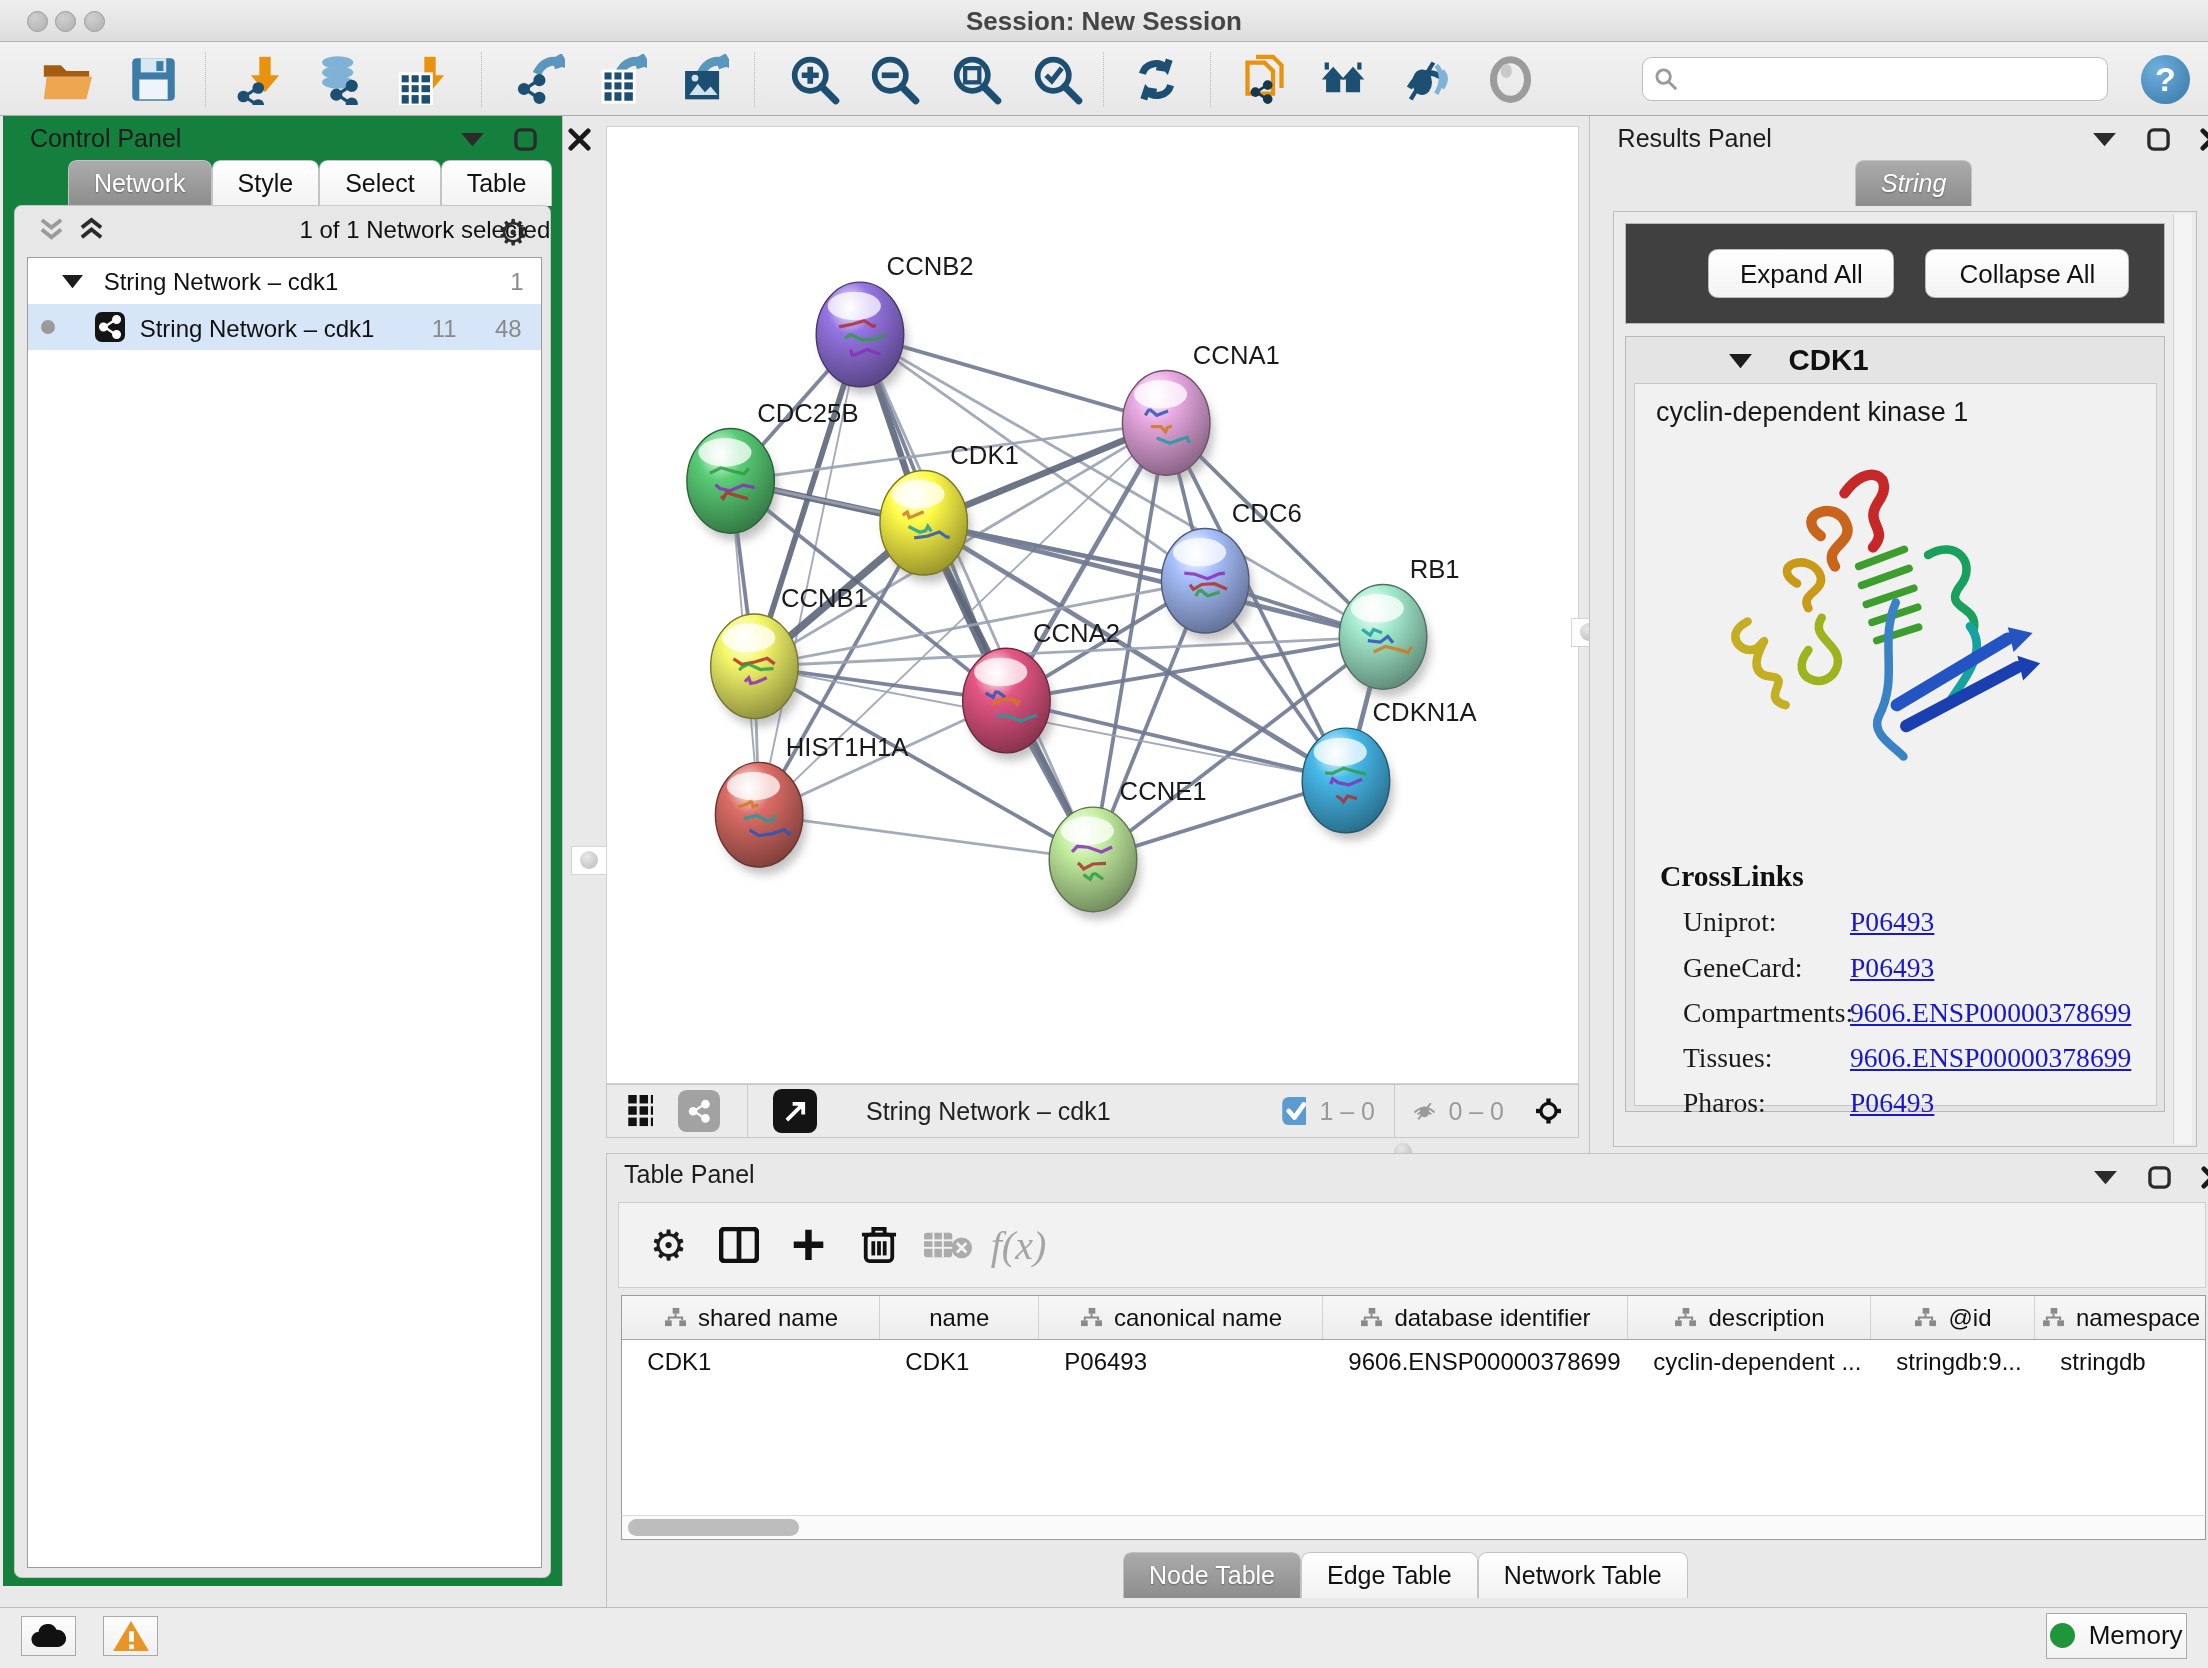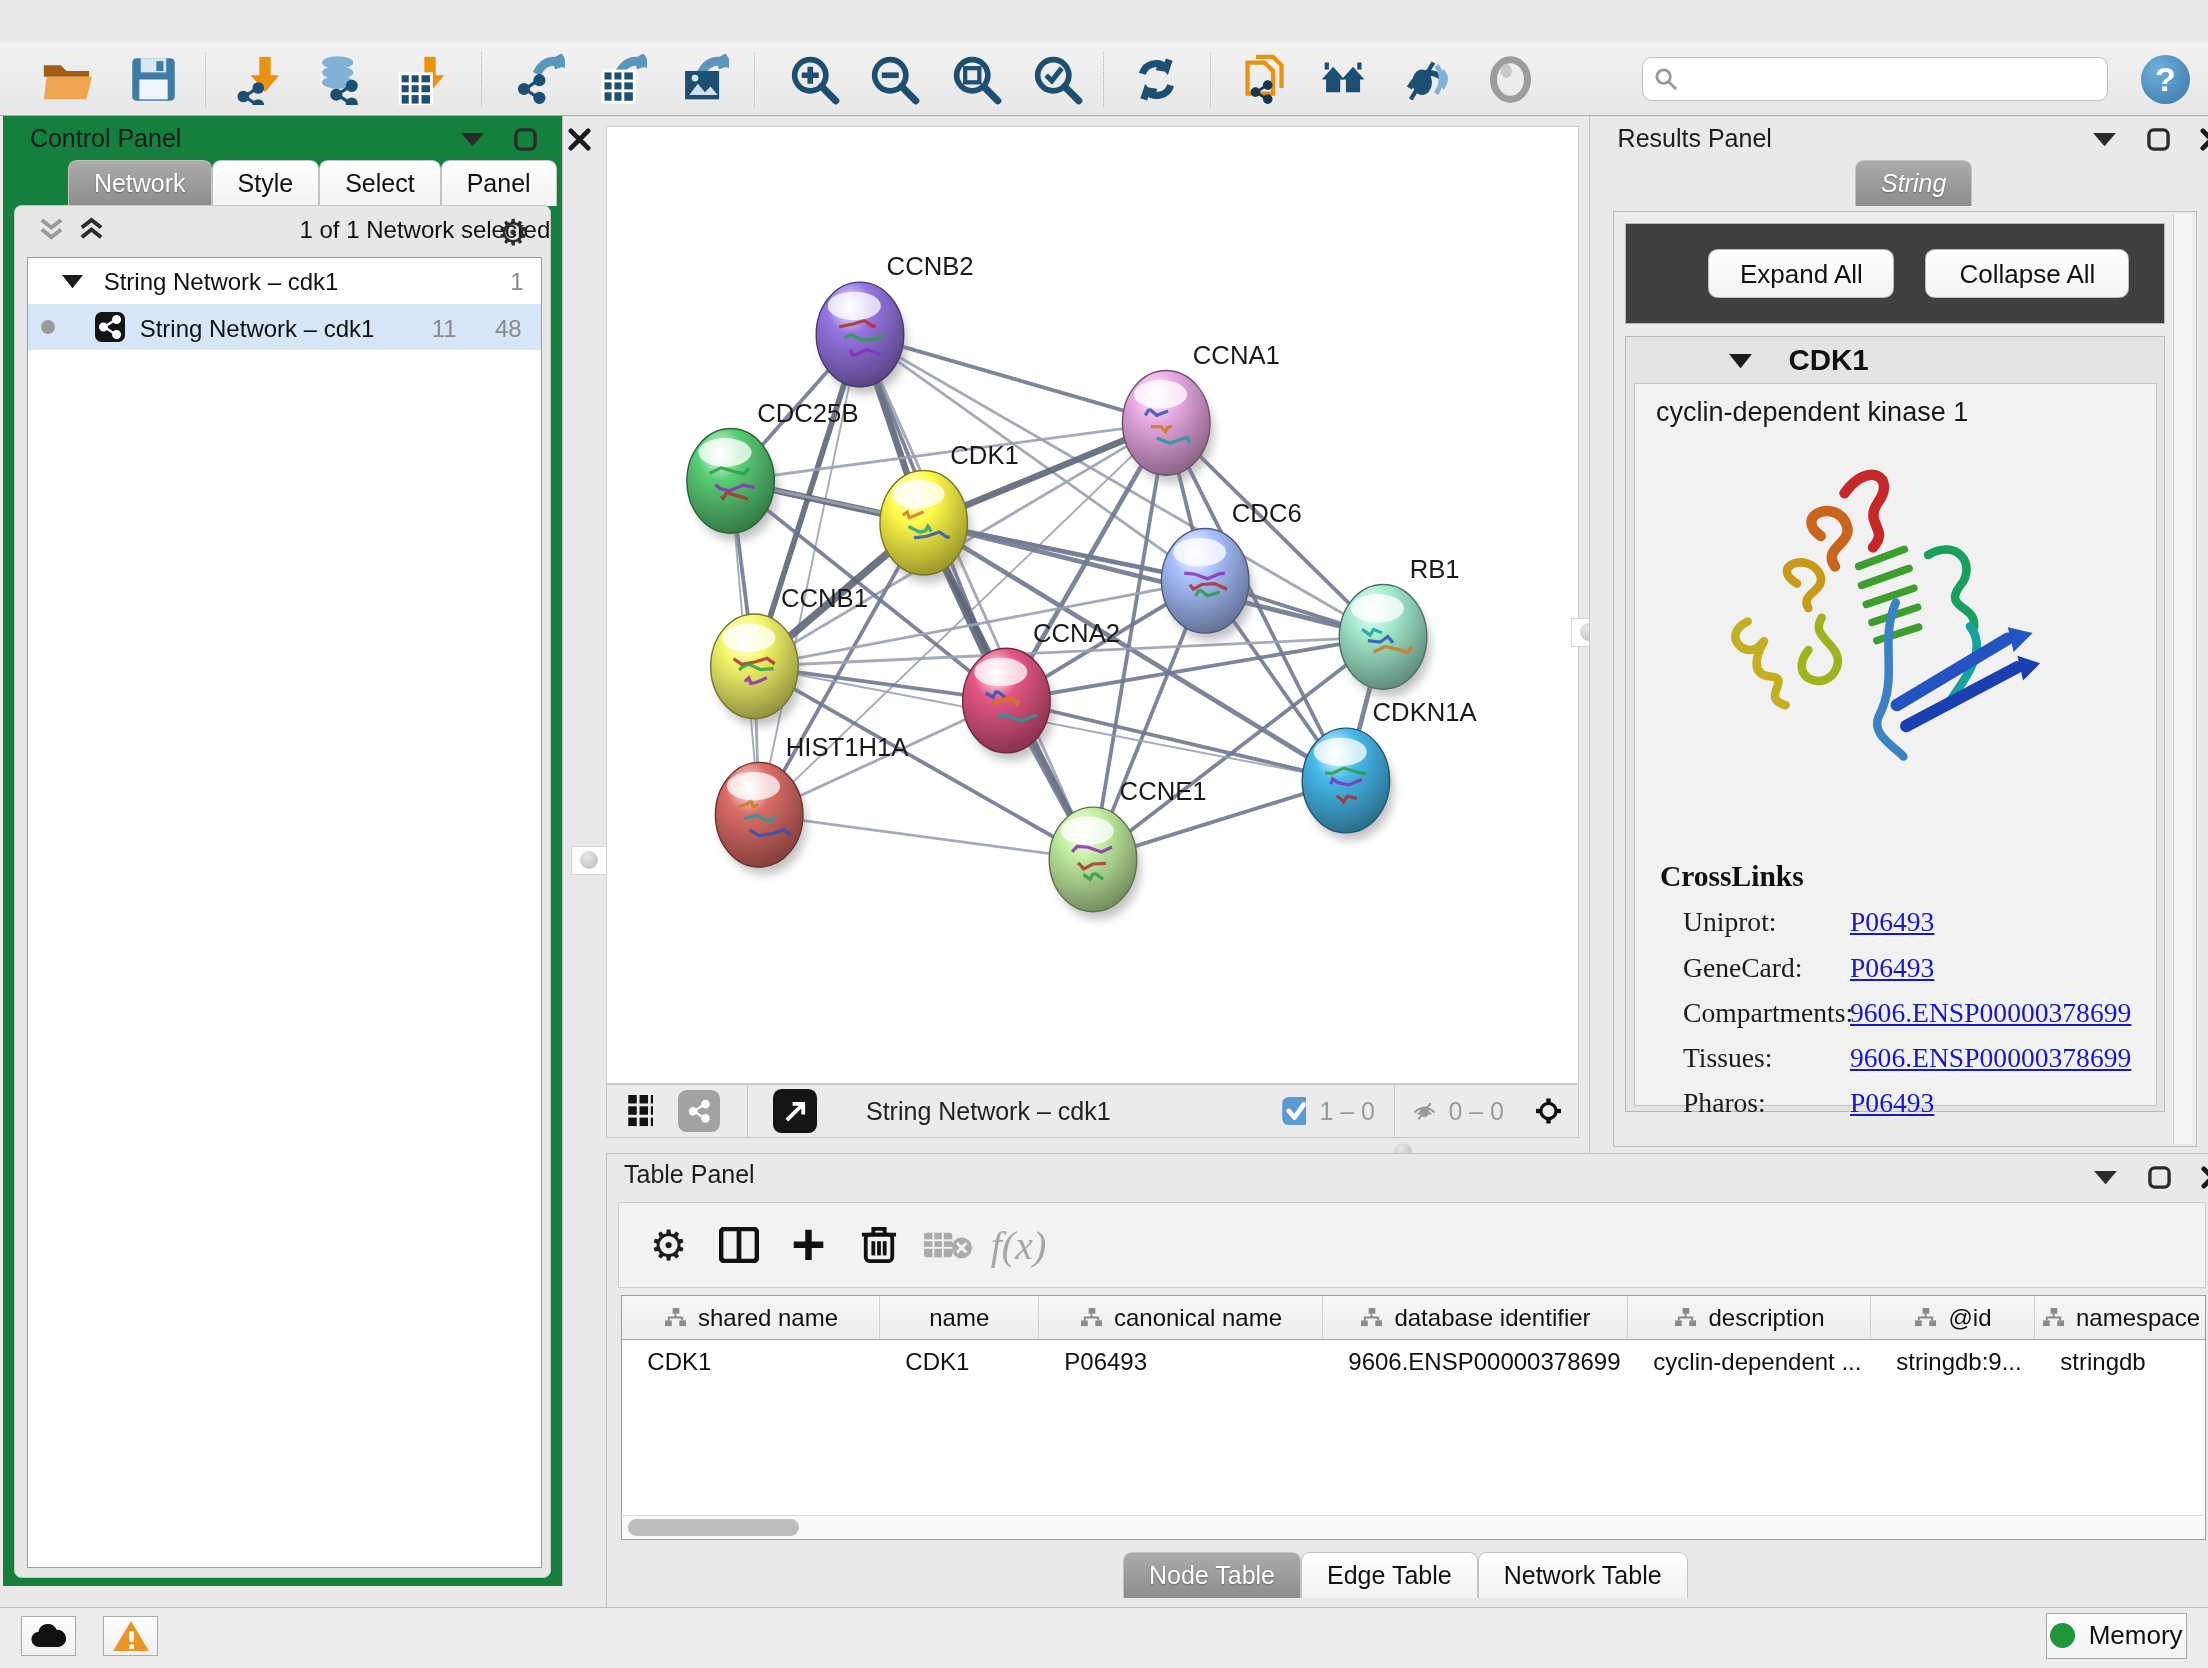--- a/index.html
+++ b/index.html
@@ -100,20 +100,26 @@
   .memdot { width:25px; height:25px; border-radius:50%; background:#1f9639; }
 
   svg { display:block; }
   .node-label { font-size:27px; fill:#1a1a1a; font-family:"Liberation Sans", sans-serif; }
 </style>
 </head>
 <body>
 
 <div class="window">
 
+  <div class="titlebar">
+    <span class="traffic" style="left:27px"></span>
+    <span class="traffic" style="left:55px"></span>
+    <span class="traffic" style="left:84px"></span>
+    <div class="window-title">Session: New Session</div>
+  </div>
 
   <div class="toolbar">
     <div id="tb-icons">
         <div class="tb-btn" style="left:38px">
           <svg width="51" height="51" viewBox="0 0 36 36">
             <path d="M2,8 h12 l4,4 h16 v4 h-32 z" fill="#a35c12"></path>
             <path d="M4,16 h32 l-4,16 h-30 z" fill="#eda54f"></path>
           </svg>
         </div>
         <div class="tb-btn" style="left:125px">
@@ -315,21 +321,21 @@
           <svg width="23" height="23" viewBox="0 0 24 24">
             <rect x="2" y="2" width="20" height="20" rx="5" fill="none" stroke="#2b2b2b" stroke-width="3.5"></rect>
           </svg>
         </span>
       <span class="pc-ico">
           <svg width="23" height="23" viewBox="0 0 24 24">
             <path d="M3,3 L21,21 M21,3 L3,21" stroke="#1a1a1a" stroke-width="5" stroke-linecap="round"></path>
           </svg>
         </span>
     </div>
-    <div class="cp-tabs" id="cp-tabs"><span class="tab active">Network</span><span class="tab ">Style</span><span class="tab ">Select</span><span class="tab ">Panel</span></div>
+    <div class="cp-tabs" id="cp-tabs"><span class="tab active">Network</span><span class="tab ">Style</span><span class="tab ">Select</span><span class="tab ">Table</span></div>
     <div class="cp-frame">
       <div class="cp-toolrow">
         <span class="pc-ico" style="position:absolute;left:23px;top:11.4px">
           <svg width="27" height="25" viewBox="0 0 26 26">
               <path d="M4,3 L14,11 L24,3 M4,13 L14,21 L24,13" fill="none" stroke="#9a9a9a" stroke-width="4"></path>
             </svg>
           </span>
         <span class="pc-ico" style="position:absolute;left:63px;top:11.4px">
           <svg width="27" height="25" viewBox="0 0 26 26">
               <path d="M4,11 L14,3 L24,11 M4,21 L14,13 L24,21" fill="none" stroke="#2b2b2b" stroke-width="4"></path>

